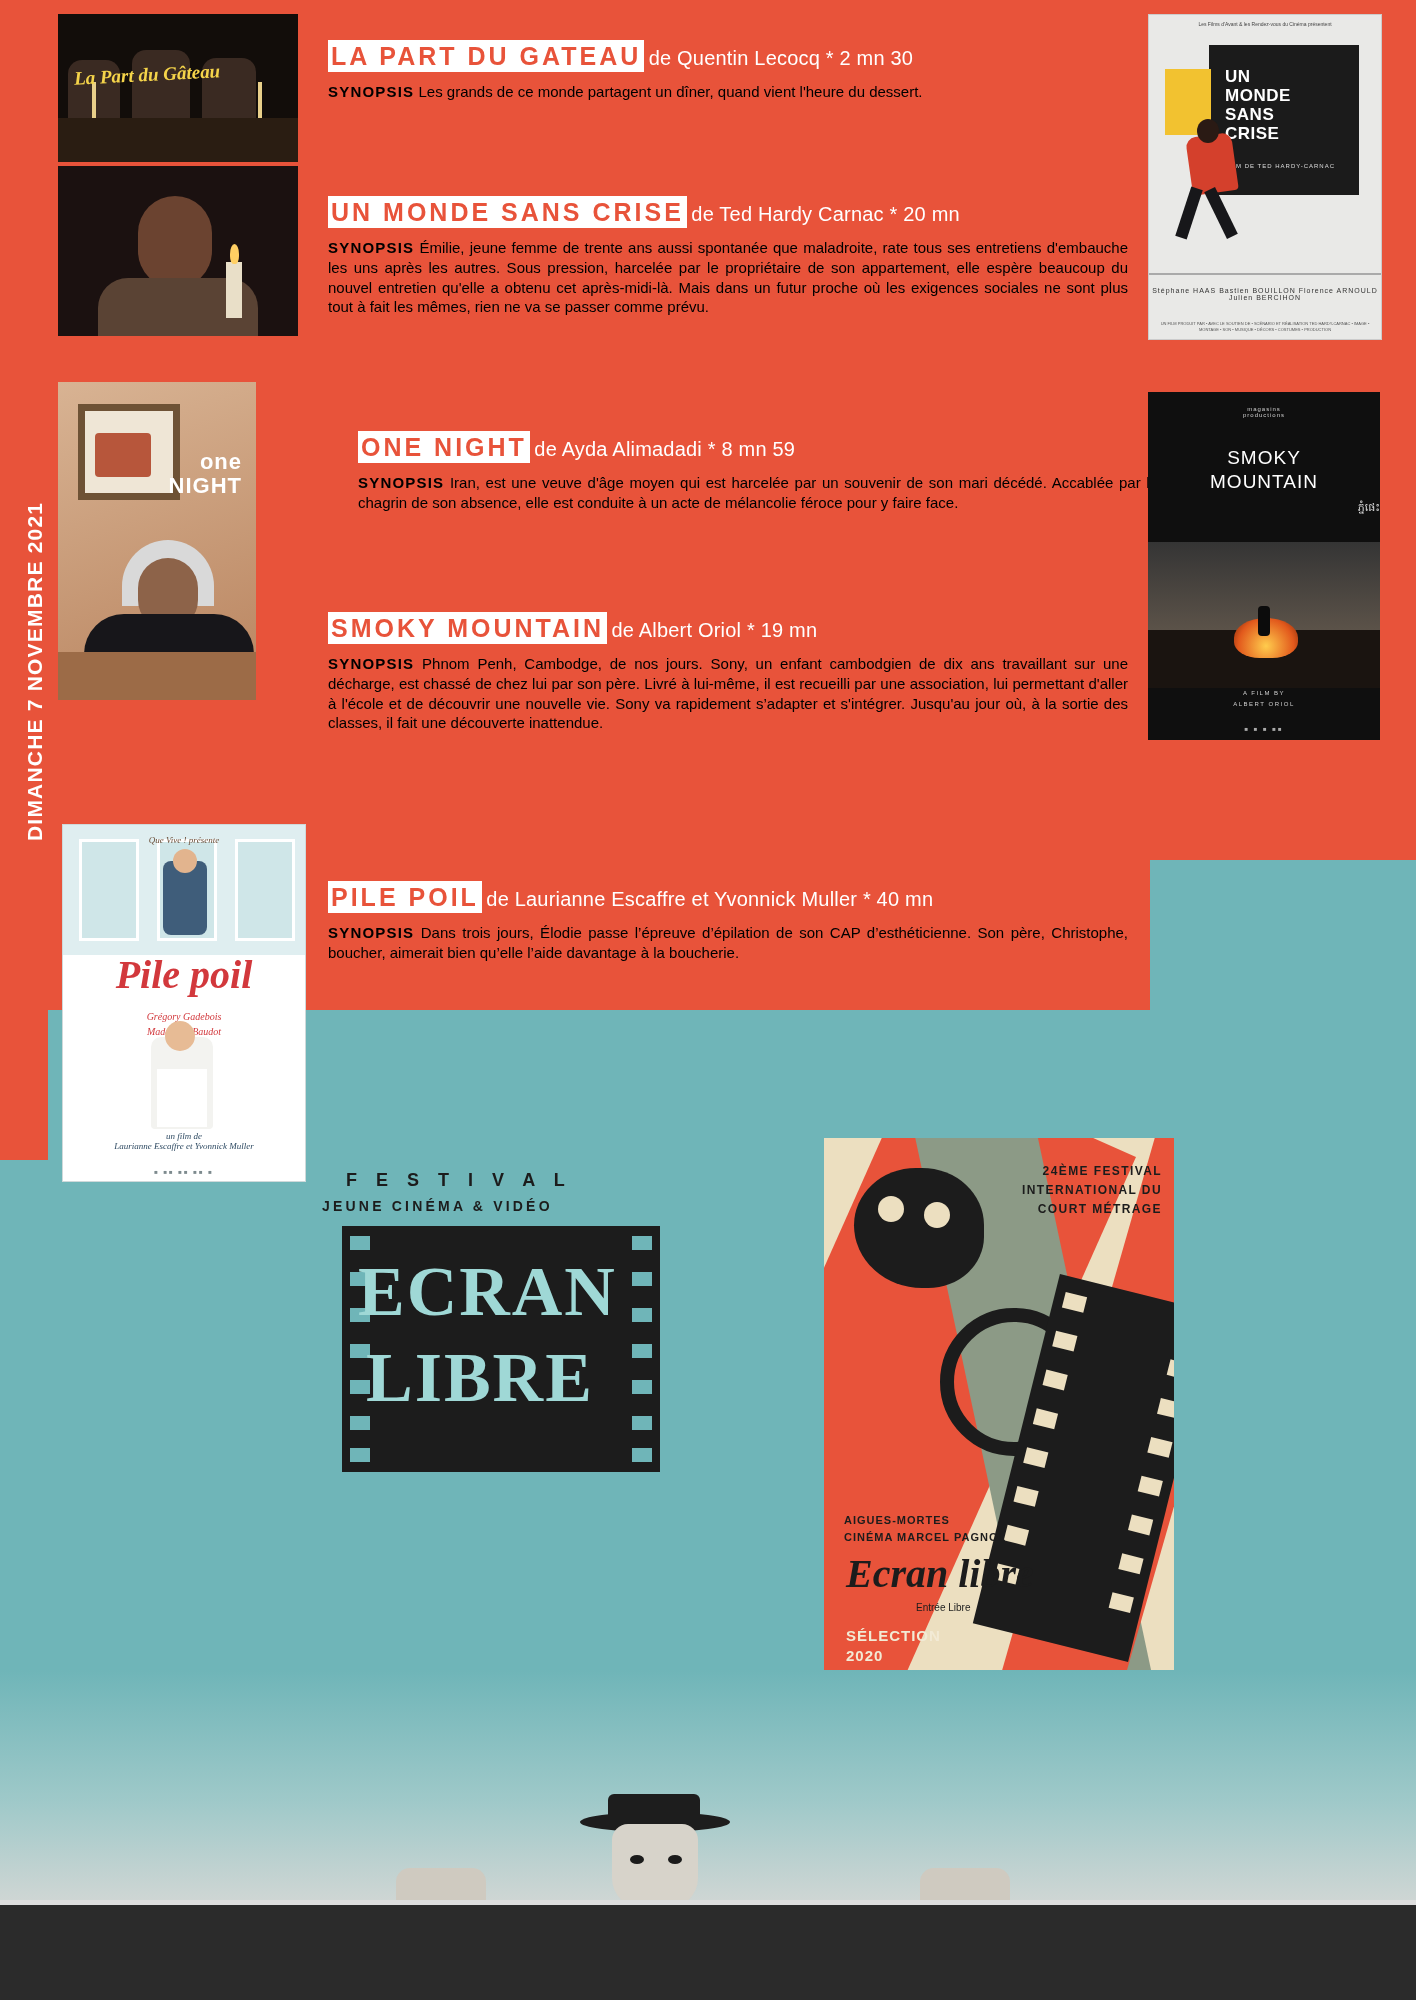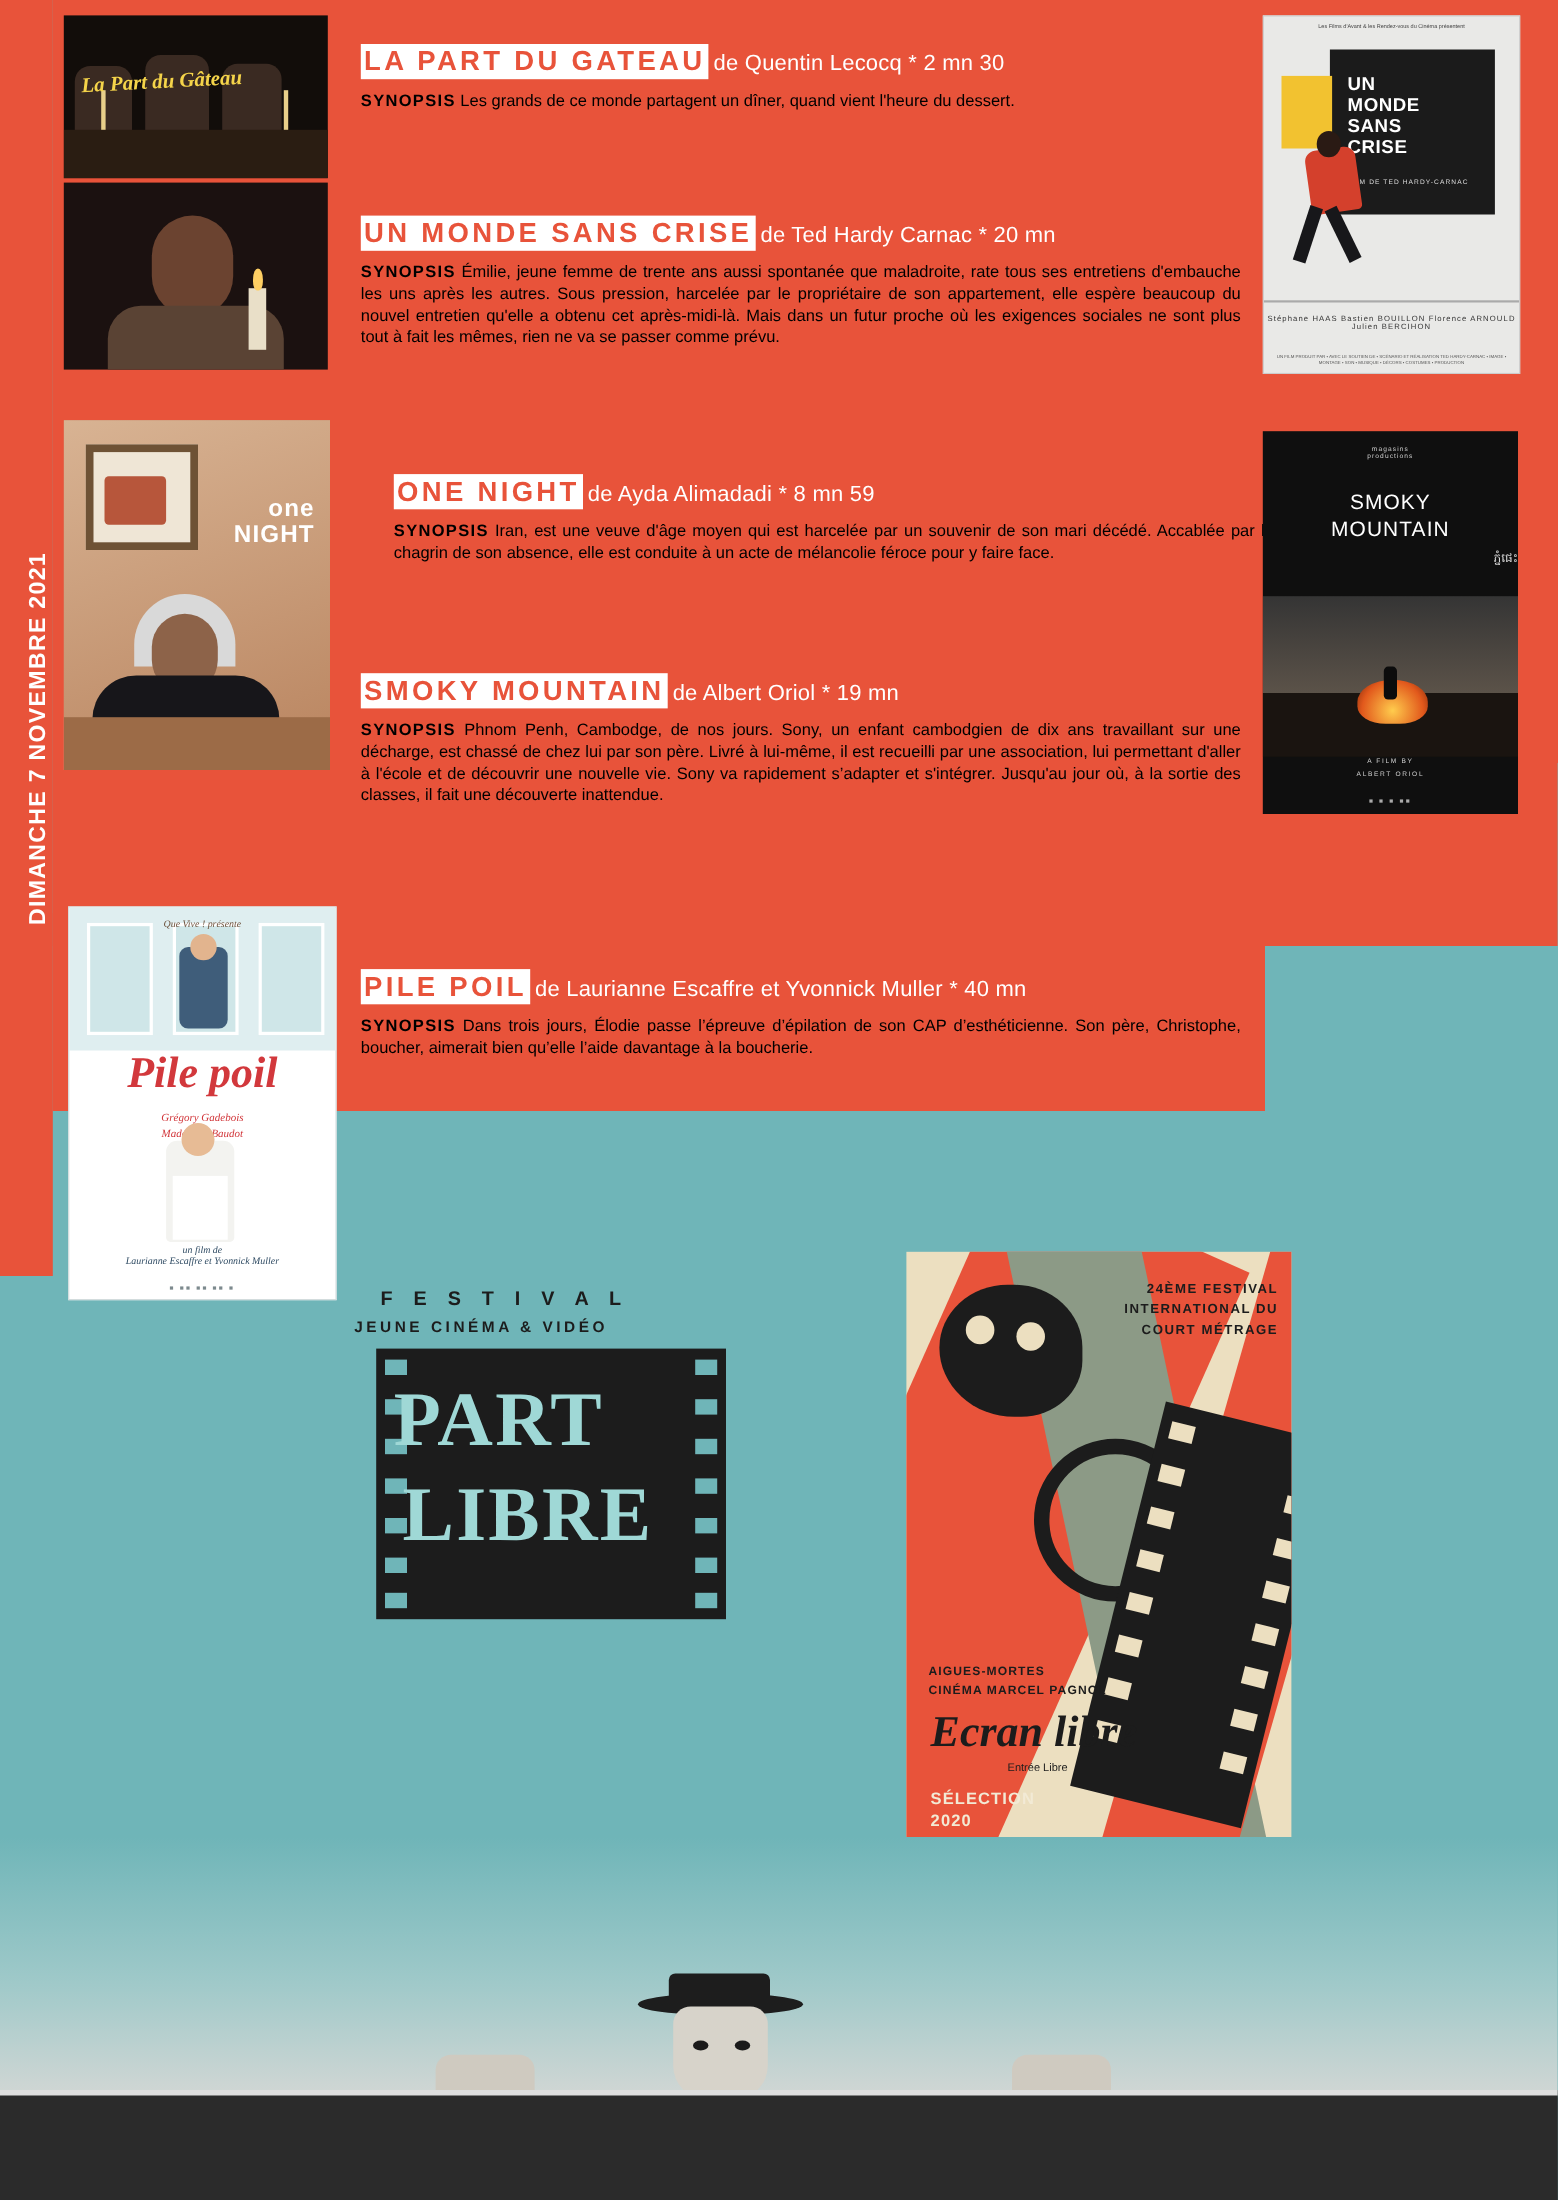--- a/index.html
+++ b/index.html
@@ -108,21 +108,21 @@
   #po-monde .sub{position:absolute;left:62px;top:148px;color:#dcdcdc;font-size:6px;letter-spacing:1px;}
   #po-monde .runner-body{position:absolute;left:40px;top:120px;width:46px;height:58px;background:#d4402c;border-radius:10px 10px 4px 4px;transform:rotate(-8deg);}
   #po-monde .runner-head{position:absolute;left:48px;top:104px;width:22px;height:24px;border-radius:50%;background:#2a1a14;}
   #po-monde .leg1{position:absolute;left:34px;top:172px;width:12px;height:52px;background:#17171a;transform:rotate(18deg);}
   #po-monde .leg2{position:absolute;left:66px;top:172px;width:12px;height:52px;background:#17171a;transform:rotate(-26deg);}
   #po-monde .ground{position:absolute;left:0;bottom:64px;width:100%;height:2px;background:#aaa;}
   #po-monde .names{position:absolute;left:0;bottom:38px;width:100%;text-align:center;font-size:7px;color:#333;letter-spacing:1px;}
   #po-monde .credits{position:absolute;left:10px;bottom:6px;width:212px;text-align:center;font-size:4px;color:#555;line-height:1.5;}
 
   
-  #ph-onenight{left:58px;top:382px;width:242px;height:318px;background:#c9a283;}
+  #ph-onenight{left:58px;top:382px;width:198px;height:318px;background:#c9a283;}
   #ph-onenight .wall{position:absolute;inset:0;background:linear-gradient(160deg,#d8b393,#b9845f);}
   #ph-onenight .frame{position:absolute;left:20px;top:22px;width:88px;height:82px;background:#efe6d6;border:7px solid #6e5235;}
   #ph-onenight .frameart{position:absolute;left:10px;top:22px;width:56px;height:44px;background:#b7563b;border-radius:4px;}
   #ph-onenight .ttl{position:absolute;right:14px;top:68px;text-align:right;color:#ffffff;font-size:22px;font-weight:bold;letter-spacing:1px;line-height:1.08;}
   #ph-onenight .hair{position:absolute;left:64px;top:158px;width:92px;height:66px;border-radius:46px 46px 0 0;background:#d9d9d9;}
   #ph-onenight .face{position:absolute;left:80px;top:176px;width:60px;height:72px;border-radius:30px;background:#8d6349;}
   #ph-onenight .torso{position:absolute;left:26px;top:232px;width:170px;height:90px;border-radius:40px 40px 0 0;background:#17161a;}
   #ph-onenight .sofa{position:absolute;left:0;bottom:0;width:100%;height:48px;background:#9c6b47;}
 
   
@@ -356,21 +356,21 @@
       <div class="perf" style="left:8px;top:190px;"></div>
       <div class="perf" style="left:8px;top:222px;"></div>
       <div class="perf" style="right:8px;top:10px;"></div>
       <div class="perf" style="right:8px;top:46px;"></div>
       <div class="perf" style="right:8px;top:82px;"></div>
       <div class="perf" style="right:8px;top:118px;"></div>
       <div class="perf" style="right:8px;top:154px;"></div>
       <div class="perf" style="right:8px;top:190px;"></div>
       <div class="perf" style="right:8px;top:222px;"></div>
     </div>
-    <div class="word1">PART</div>
+    <div class="word1">ECRAN</div>
     <div class="word2">LIBRE</div>
   </div>
 
   <div id="po-fest">
     <div class="r1"></div>
     <div class="r2"></div>
     <div class="r3"></div>
     <div class="blob"></div>
     <div class="eye" style="left:54px;top:58px;"></div>
     <div class="eye" style="left:100px;top:64px;"></div>

